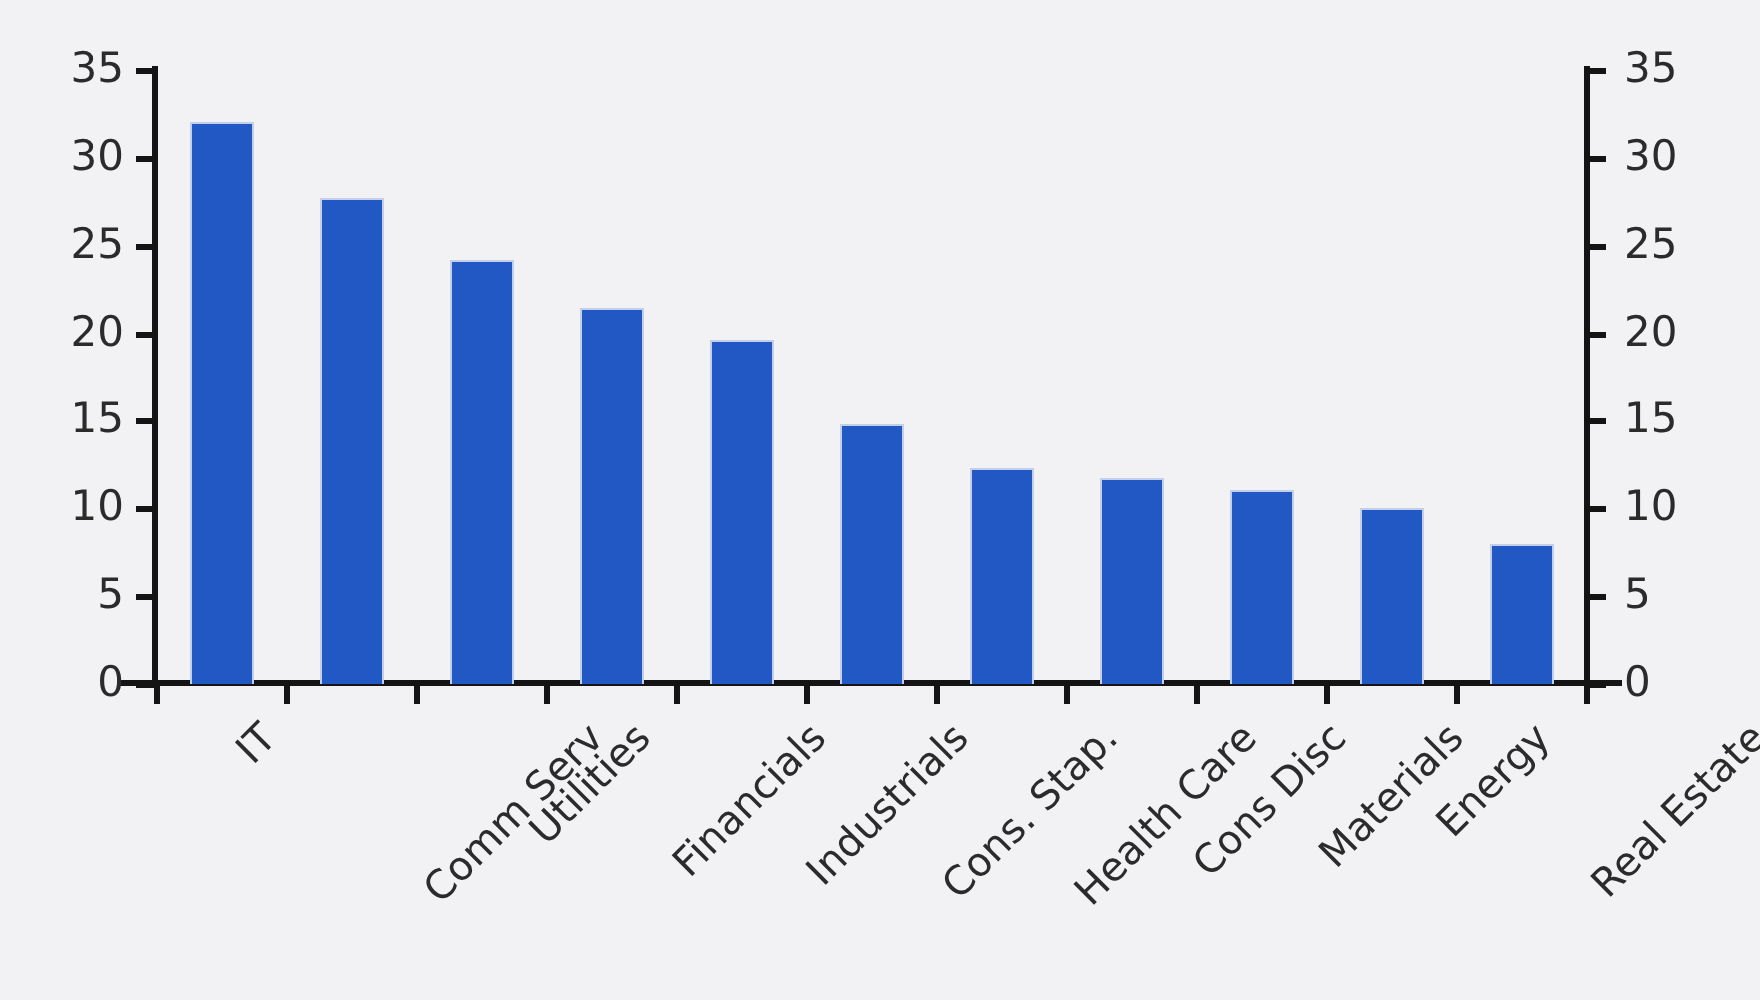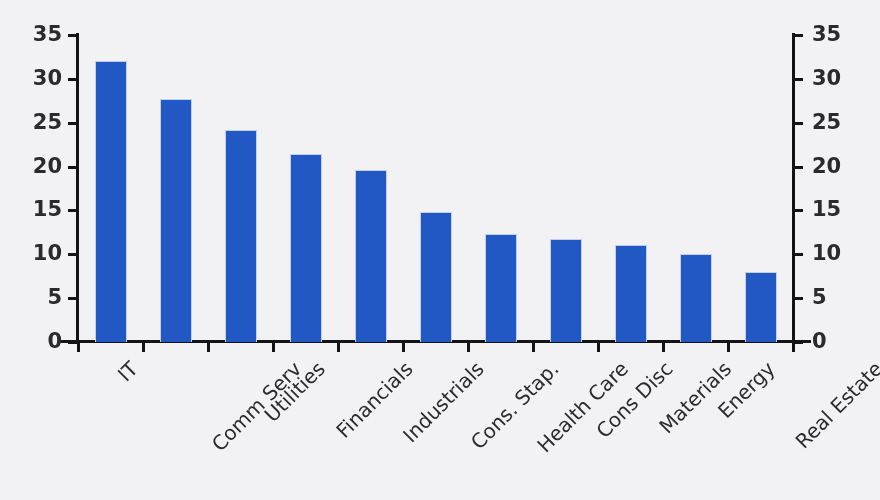--- a/index.html
+++ b/index.html
@@ -81,21 +81,20 @@
     background: #141414;
     top: 343px;
   }
 
   .ytick-label {
     position: absolute;
     font-size: 21px;
     color: #2b2b2b;
     text-align: right;
     line-height: 1;
-    font-weight: bold;
   }
   .ytick-label.left {
     right: 818px;   
   }
   .ytick-label.right {
     left: 812px;
     text-align: left;
   }
 
   .bar {

